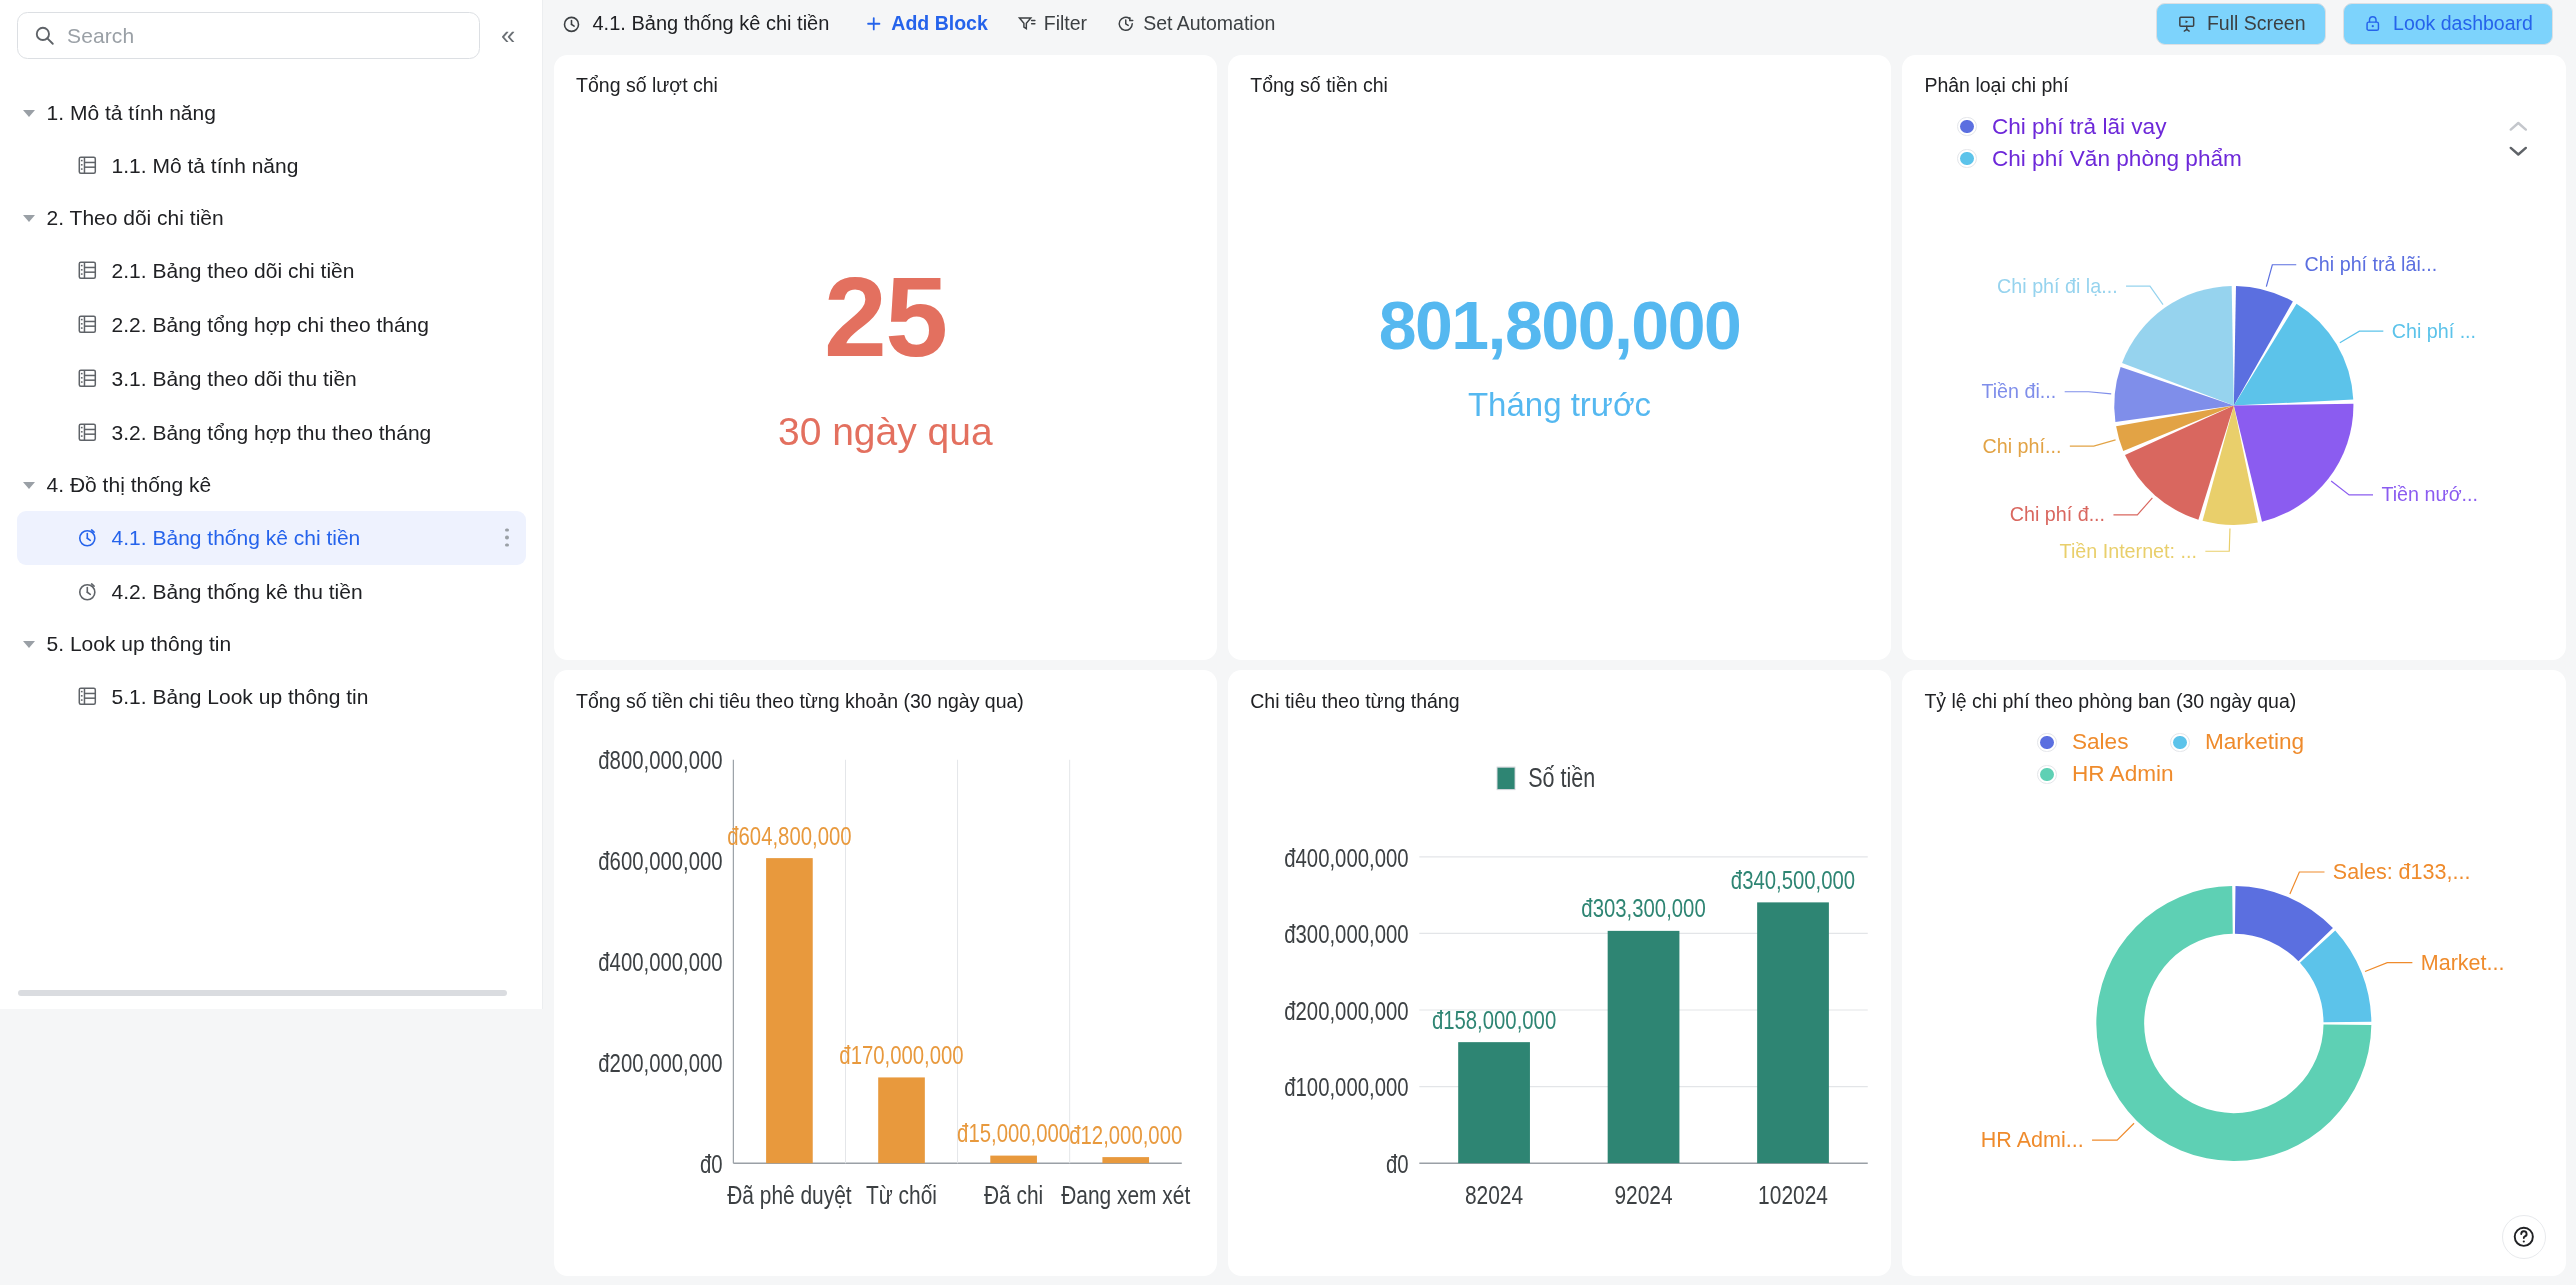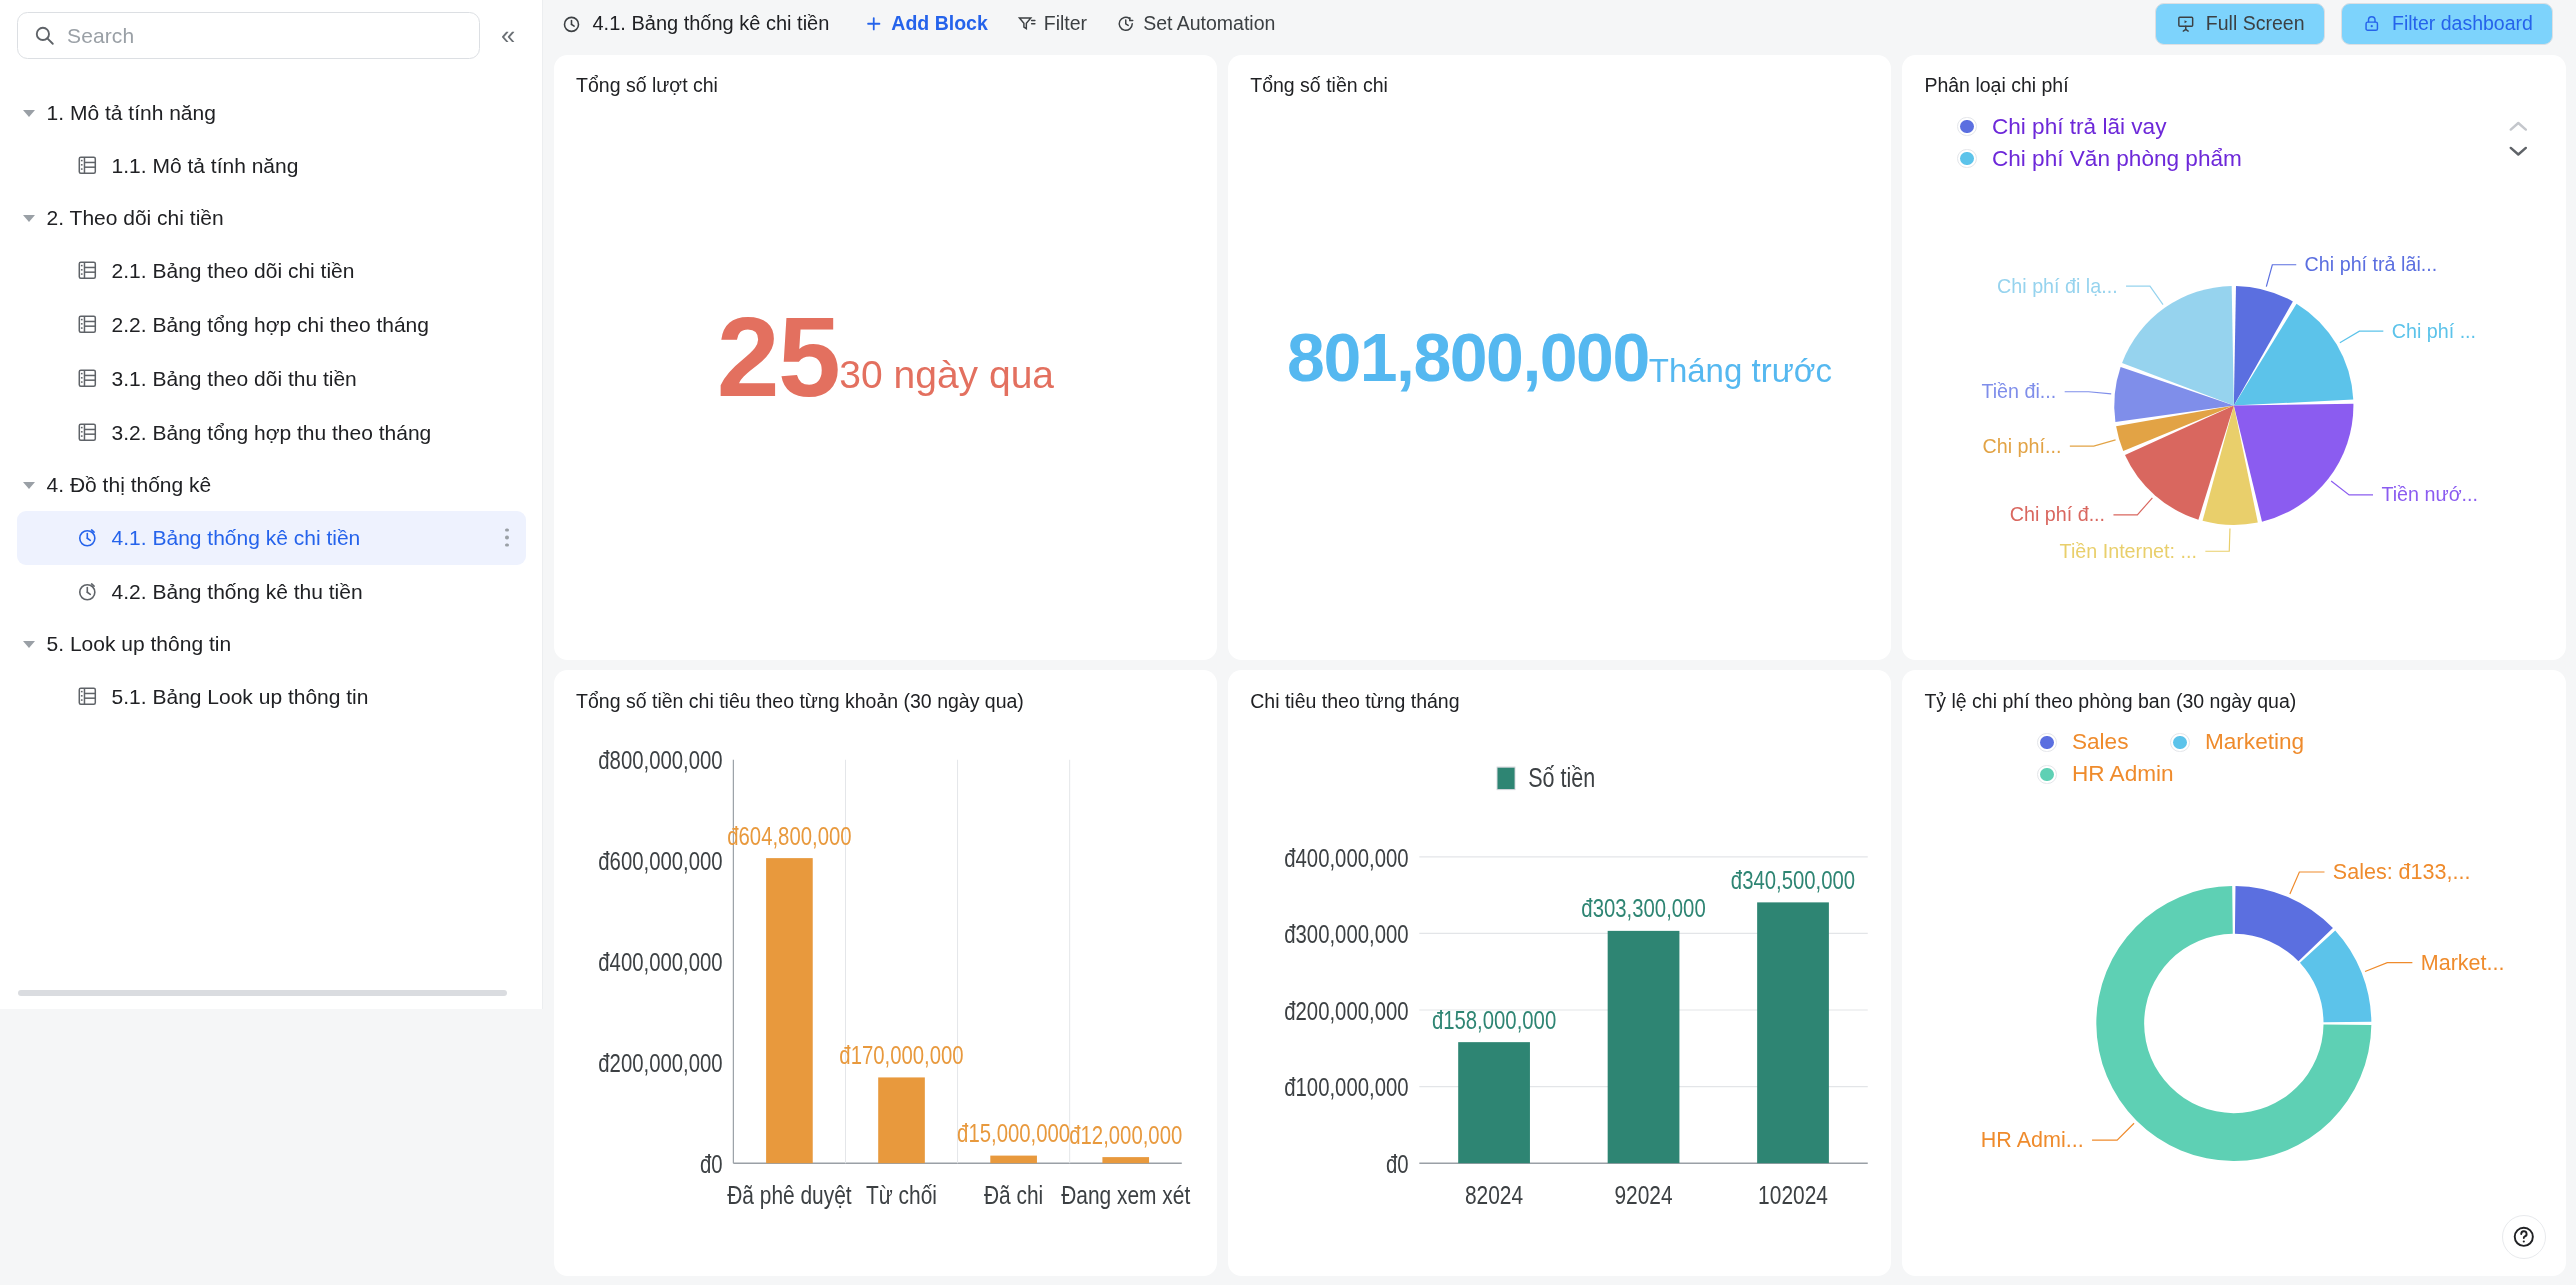--- a/index.html
+++ b/index.html
@@ -98,21 +98,21 @@
     grid-template-rows: 1fr 1fr;
     gap: 10.5px; padding: 7.5px 10.5px 10.5px 10.5px;
   }
   .card {
     background: #fff; border-radius: 13.5px; position: relative;
     padding: 19.5px 22.6px; overflow: hidden;
   }
   .card-title { font-size: 19.5px; color: #202124; white-space: nowrap; }
 
   
-  .kpi { display: flex; flex-direction: row; align-items: center; justify-content: center;
+  .kpi { display: flex; flex-direction: column; align-items: center; justify-content: center;
          height: 100%; width: 100%; position: absolute; left: 0; top: 0; }
   .kpi-num { font-size: 113px; font-weight: 700; line-height: 1; letter-spacing: -1.5px; }
   .kpi-sub { font-size: 39px; margin-top: 36px; }
   .kpi-num.small { font-size: 68px; }
   .kpi-sub.small { font-size: 33px; margin-top: 27px; }
 
   
   .legend-inline { display: flex; flex-direction: column; gap: 6px; margin: 16.5px 0 0 33px; }
   .legend-item { display: flex; align-items: center; gap: 15px; }
   .dot-outer {
@@ -335,21 +335,21 @@
             <path d="M10.5 7.8l3.2 1.8-3.2 1.8z" fill="#3c4043" stroke="none"></path>
           </svg>
           <span>Full Screen</span>
         </div>
         <div class="pill blue">
           <svg width="19.5" height="19.5" viewBox="0 0 24 24" fill="none" stroke="#2563eb" stroke-width="1.8">
             <rect x="5" y="10" width="14" height="10" rx="2"></rect>
               <path d="M8 10V7.5a4 4 0 0 1 8 0V10"></path>
             <circle cx="12" cy="15" r="1.4" fill="#2563eb" stroke="none"></circle>
           </svg>
-          <span>Filter dashboard</span>
+          <span>Look dashboard</span>
         </div>
       </div>
     </div>
 
     <div class="grid">
 
       <section class="card">
         <div class="card-title">Tổng số lượt chi</div>
         <div class="kpi">
           <div class="kpi-num" id="kpi1num" style="color: rgb(227, 112, 95);">25</div>

